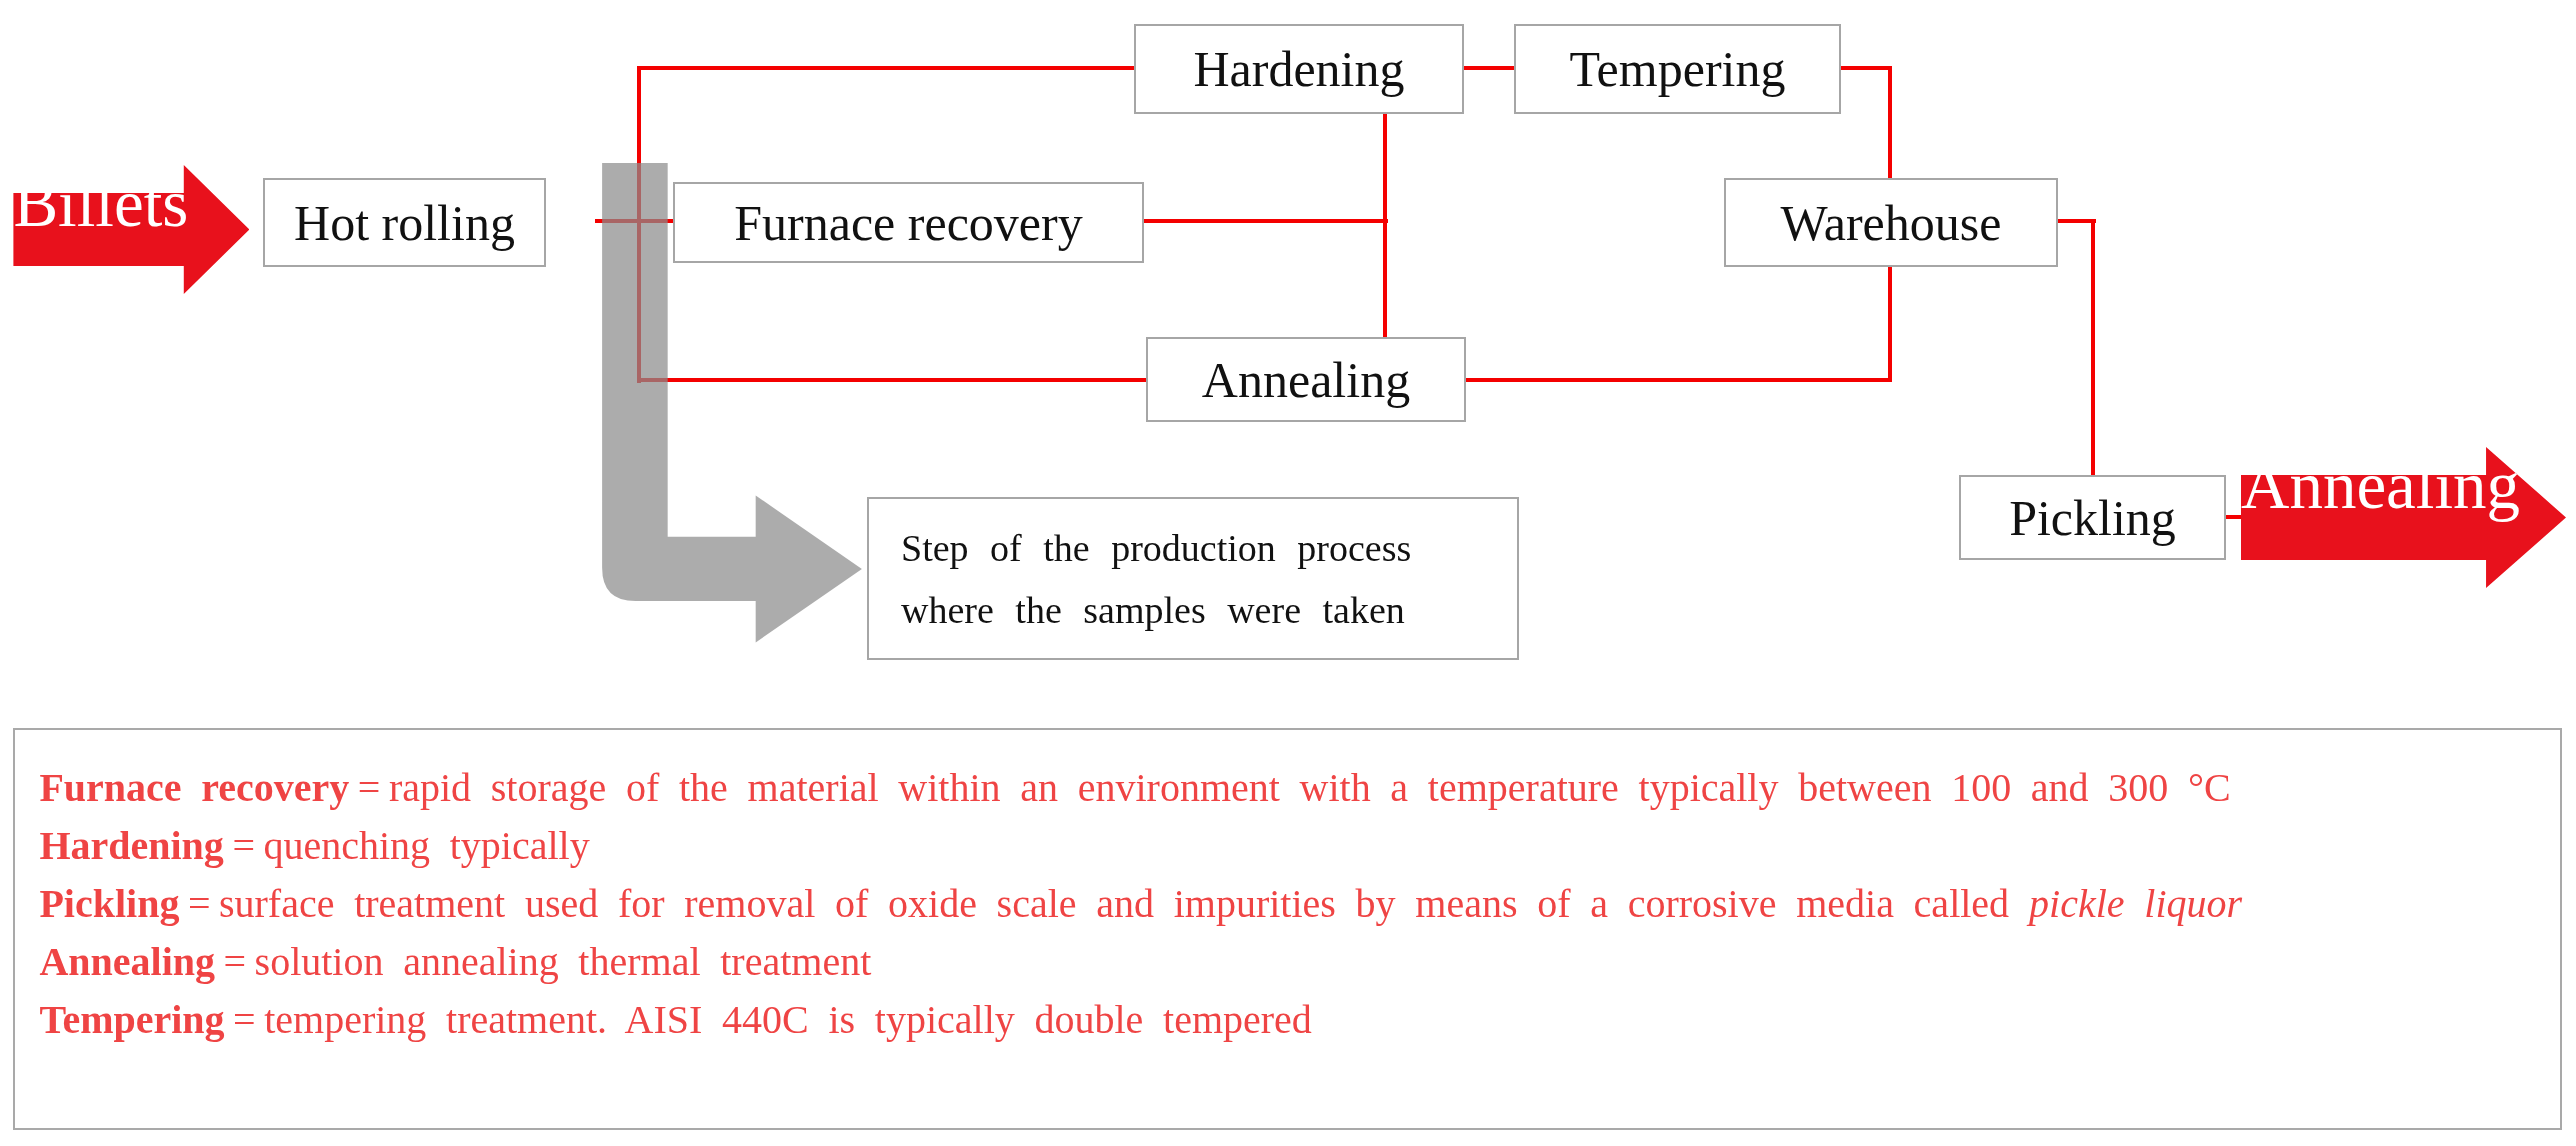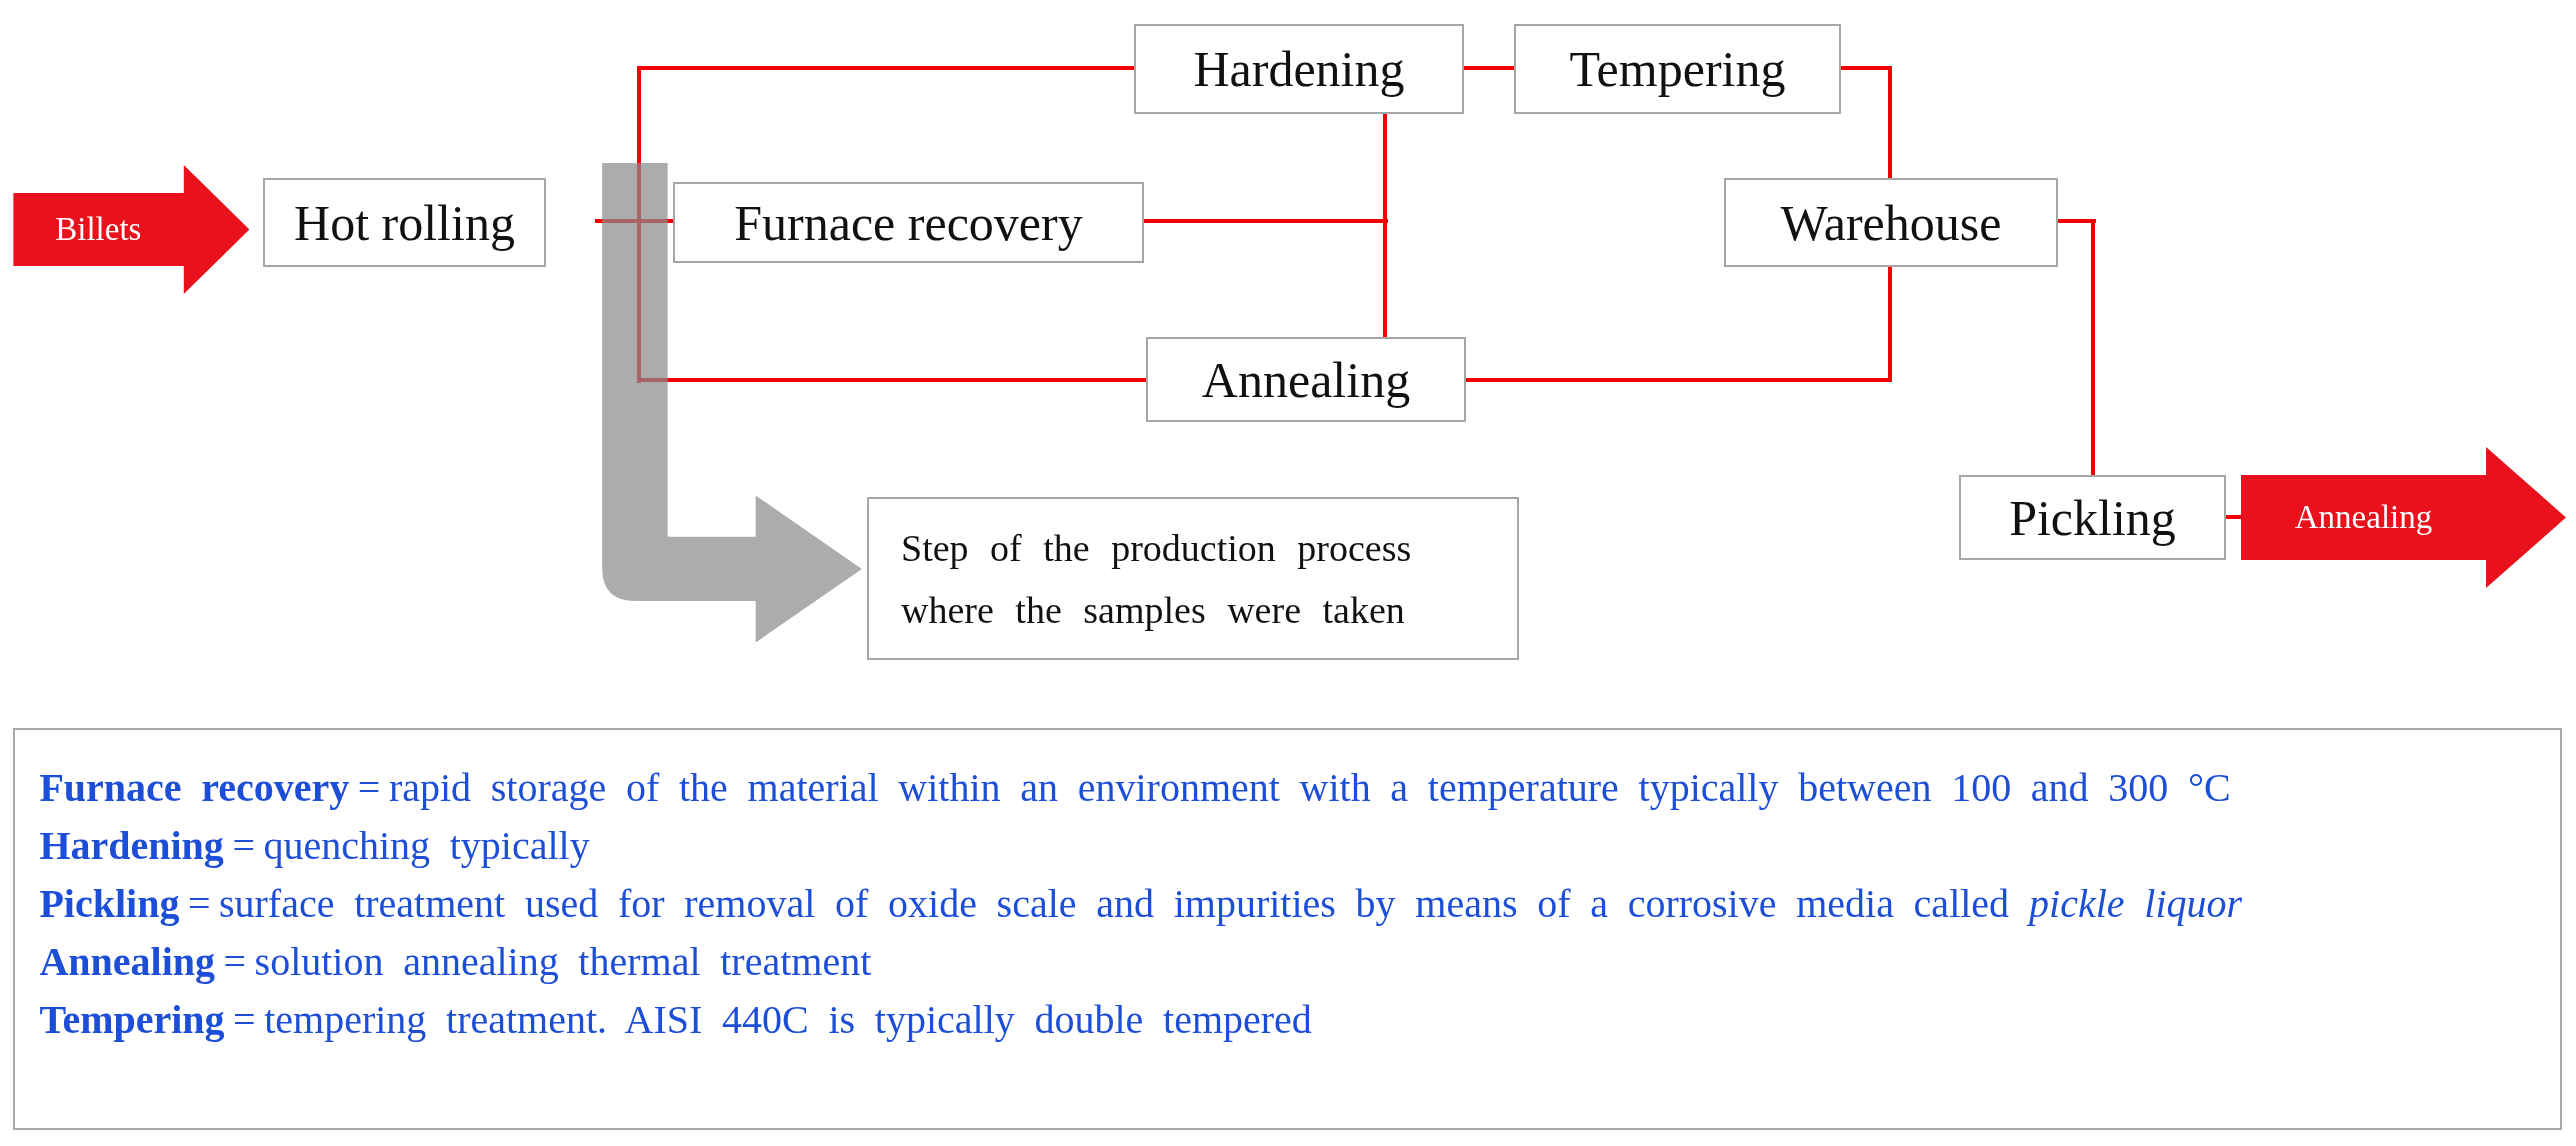--- a/index.html
+++ b/index.html
@@ -25,22 +25,22 @@
     display: flex; align-items: center; justify-content: center;
     font-size: 50px; color: #111111;
     box-sizing: border-box;
     white-space: nowrap;
   }
 
   
   .block-arrow {
     position: absolute; z-index: 3;
     background: #e8111c;
-    display: flex; align-items: center;
-    color: #ffffff; font-size: 33px;
+    display: flex; align-items: flex-start;
+    color: #ffffff; font-size: 67px;
   }
   .block-arrow .arrow-label { text-align: center; }
 
   
   .note-box {
     position: absolute; z-index: 3;
     background: #ffffff;
     border: 2.4px solid #a6a6a6;
     box-sizing: border-box;
     display: flex; flex-direction: column; justify-content: center;
@@ -54,21 +54,21 @@
   
   .legend {
     position: absolute; z-index: 3;
     left: 13.4px; top: 728px; width: 2549px; height: 402px;
     border: 2.4px solid #a9a9a9;
     box-sizing: border-box;
     background: #ffffff;
     padding: 29px 0 0 24px;
   }
   .legend-row {
-    font-size: 40px; color: #1d4ed8;
+    font-size: 40px; color: #ef4444;
     line-height: 58px;
     word-spacing: 9.7px;
     white-space: nowrap;
   }
   .legend-row .term { font-weight: bold; }
   .legend-row .sep { margin: 0 8.5px; }
   .legend-row .it { font-style: italic; margin-left: 20px; }
   .legend-row .it:empty { margin-left: 0; }
 </style>
 </head>

